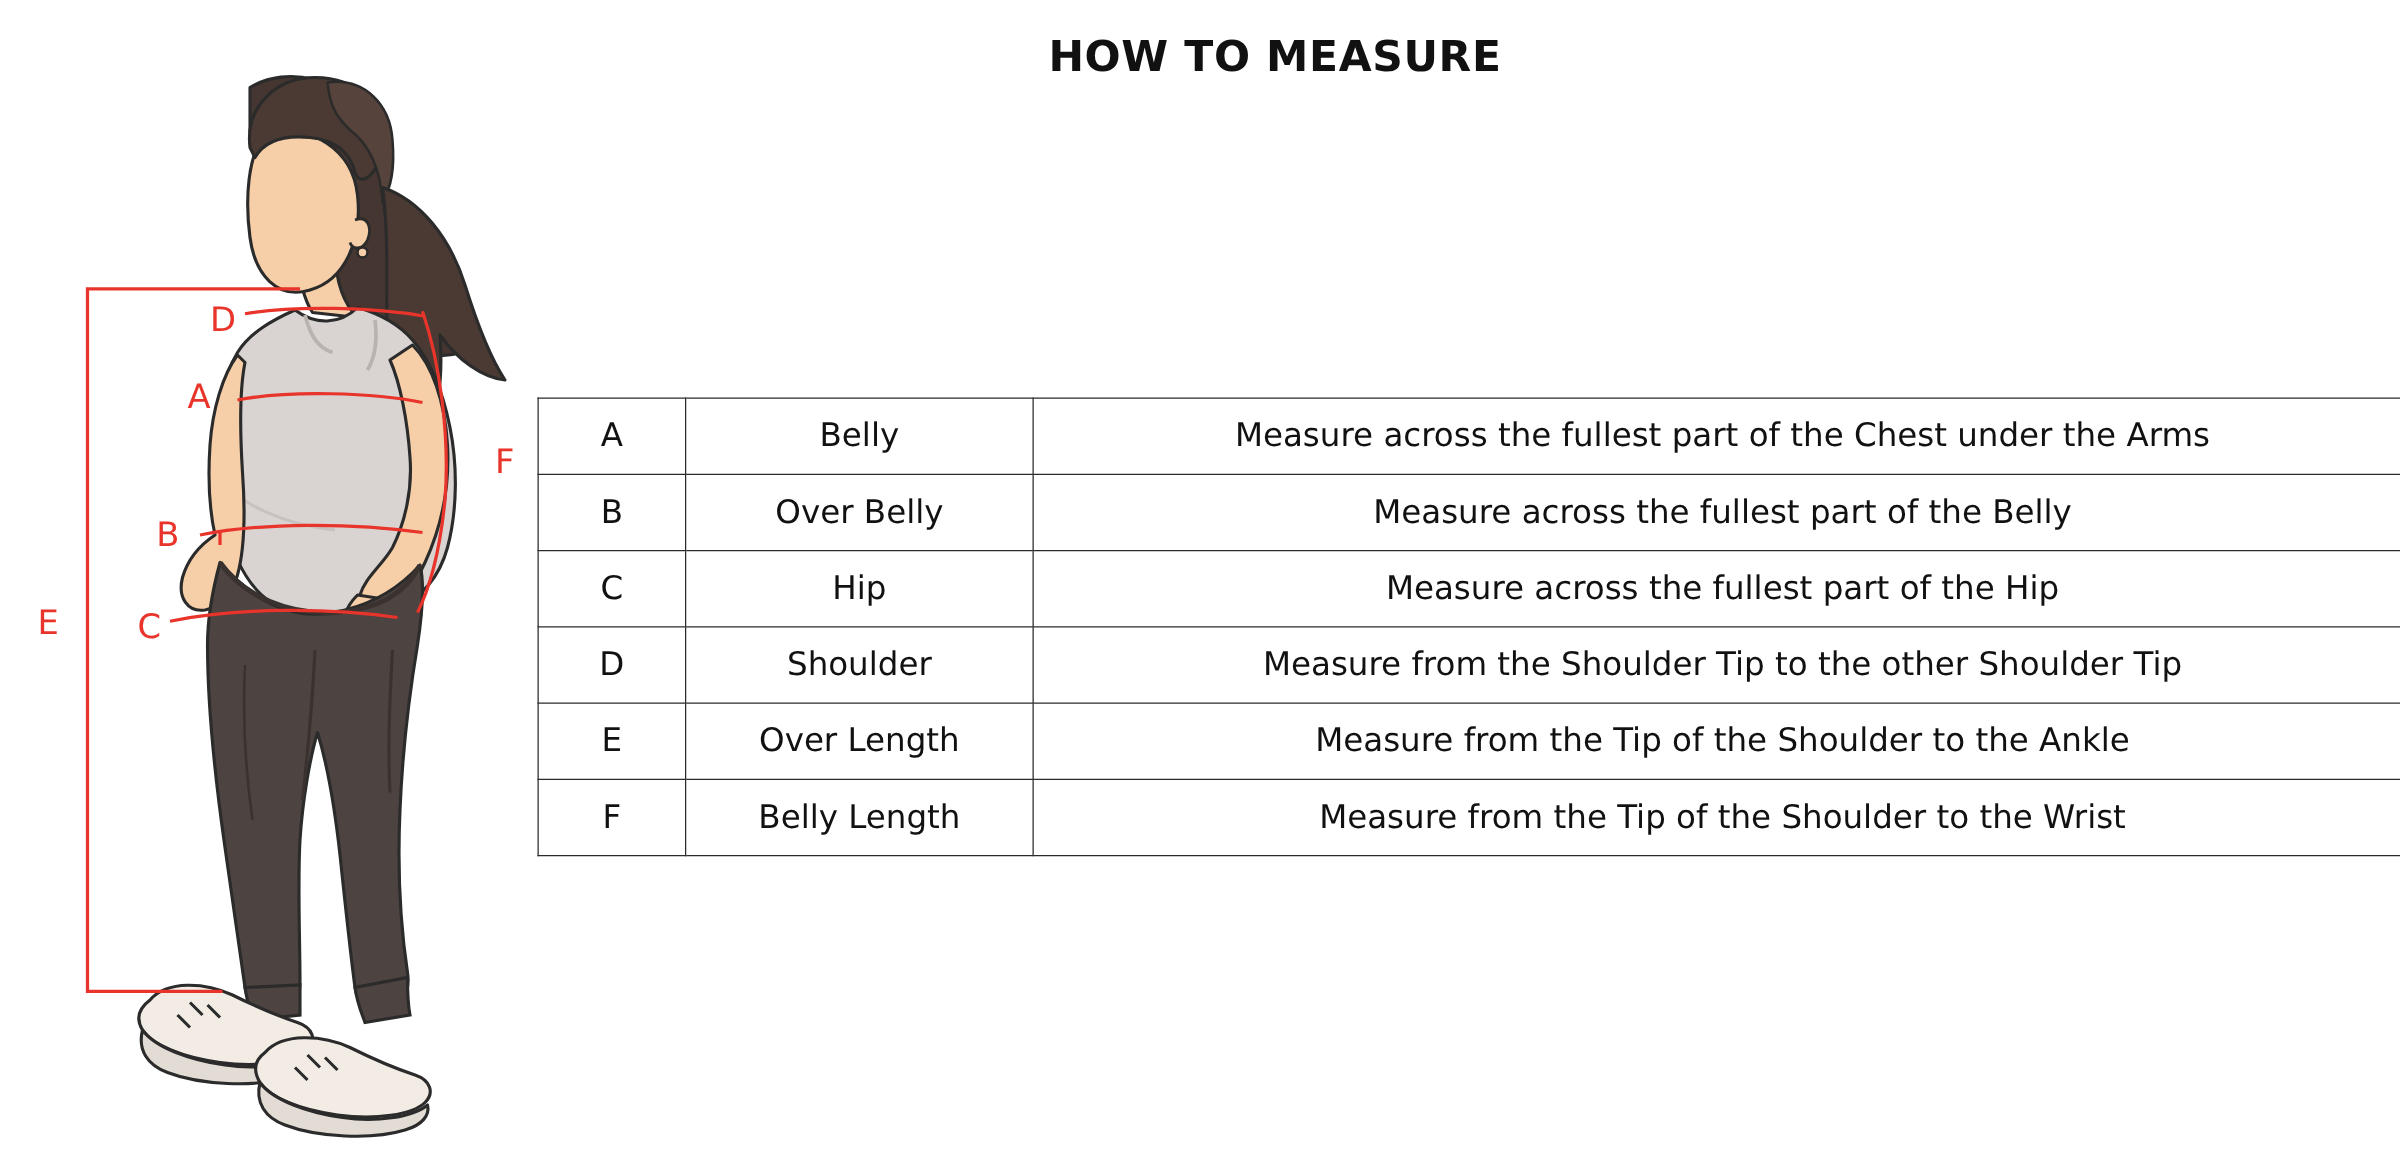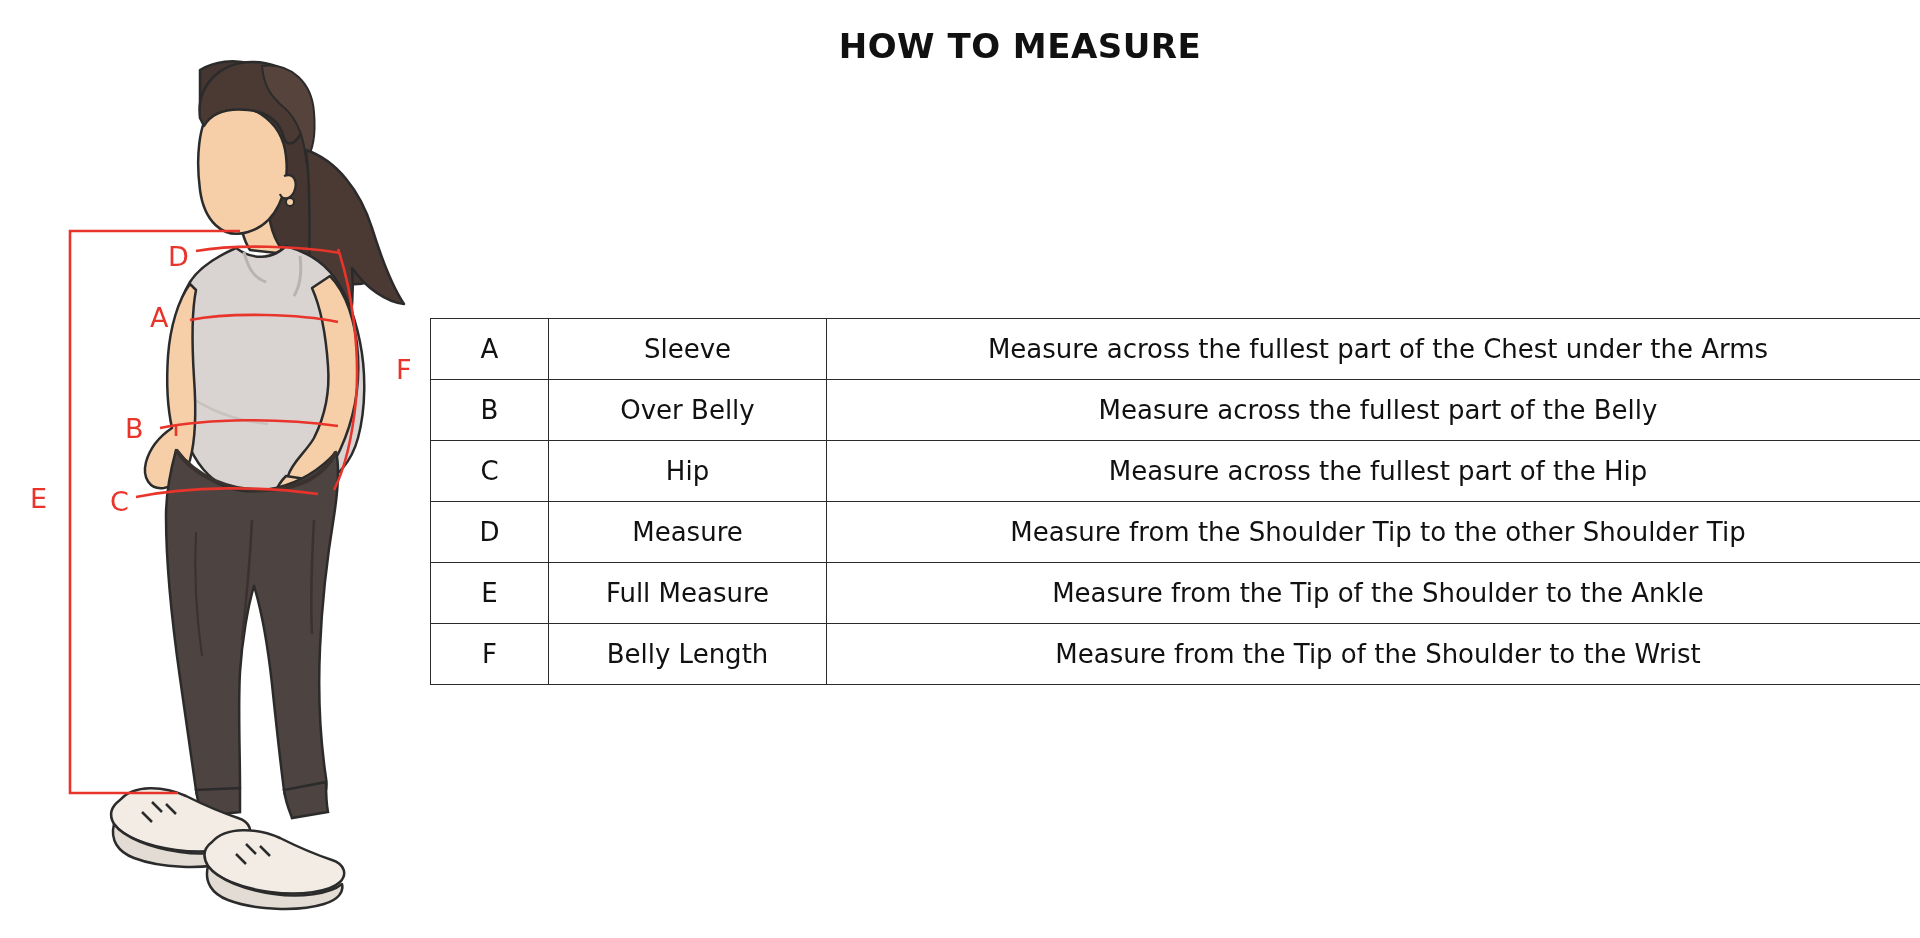--- a/index.html
+++ b/index.html
@@ -221,41 +221,41 @@
     <div class="mlabel mlabel-D">D</div>
     <div class="mlabel mlabel-E">E</div>
     <div class="mlabel mlabel-F">F</div>
   </div>
 
   <div class="table-wrap">
     <table class="measure-table">
       <tbody>
         <tr>
           <td class="col-code">A</td>
-          <td class="col-name">Sleeve</td>
+          <td class="col-name">Belly</td>
           <td class="col-desc">Measure across the fullest part of the Chest under the Arms</td>
         </tr>
         <tr>
           <td class="col-code">B</td>
           <td class="col-name">Over Belly</td>
           <td class="col-desc">Measure across the fullest part of the Belly</td>
         </tr>
         <tr>
           <td class="col-code">C</td>
           <td class="col-name">Hip</td>
           <td class="col-desc">Measure across the fullest part of the Hip</td>
         </tr>
         <tr>
           <td class="col-code">D</td>
-          <td class="col-name">Measure</td>
+          <td class="col-name">Shoulder</td>
           <td class="col-desc">Measure from the Shoulder Tip to the other Shoulder Tip</td>
         </tr>
         <tr>
           <td class="col-code">E</td>
-          <td class="col-name">Full Measure</td>
+          <td class="col-name">Over Length</td>
           <td class="col-desc">Measure from the Tip of the Shoulder to the Ankle</td>
         </tr>
         <tr>
           <td class="col-code">F</td>
           <td class="col-name">Belly Length</td>
           <td class="col-desc">Measure from the Tip of the Shoulder to the Wrist</td>
         </tr>
       </tbody>
     </table>
   </div>

